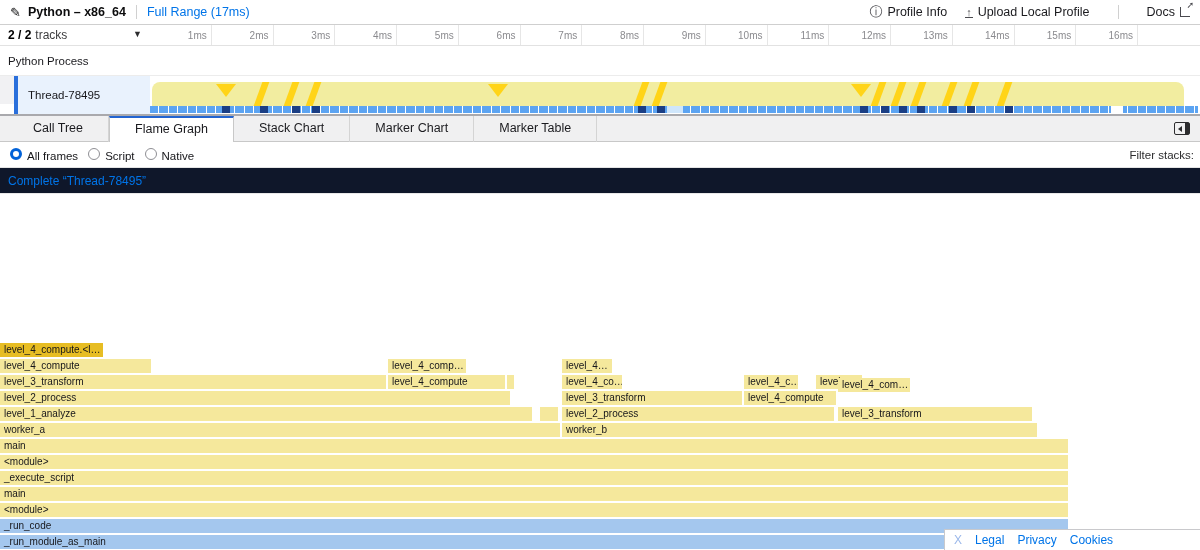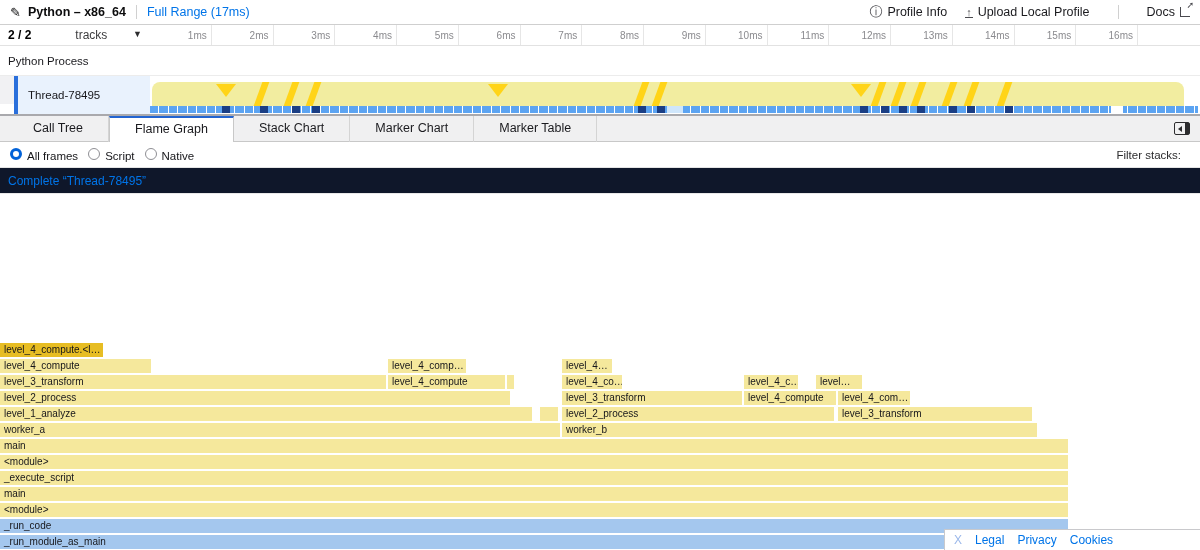--- a/index.html
+++ b/index.html
@@ -13,21 +13,21 @@
   .hlink { color:var(--link); text-decoration:none; cursor:pointer; }
   #header .right { margin-left:auto; display:flex; align-items:center; gap:18px; padding-right:10px; }
   .hbtn { display:flex; align-items:center; gap:5px; cursor:pointer; color:#1a1a1e; }
   .info-i { font-size:13px; color:#4a4a4f; }
   .up-i { display:inline-block; border-bottom:1.5px solid #4a4a4f; padding:0 1px 0px 1px; font-size:11px; line-height:10px; color:#4a4a4f; }
   .ext-i { position:relative; width:10px; height:10px; border:1.2px solid #4a4a4f; border-top:none; border-right:none; display:inline-block; }
   .ext-i::after { content:"➚"; position:absolute; right:-4px; top:-7px; font-size:9px; color:#4a4a4f; }
 
   
   #ruler { position:absolute; left:0; top:25px; width:1200px; height:21px; background:#fff; border-bottom:1px solid #e2e2e2; display:flex; }
-  #tracksCell { width:150px; height:100%; display:flex; align-items:center; font-size:12px; padding-left:8px; position:relative;gap:40px; }
+  #tracksCell { width:150px; height:100%; display:flex; align-items:center; font-size:12px; padding-left:8px; position:relative; }
   #tracksCell b { font-weight:bold; }
   #tracksCell .word { color:#3c3c3e; margin-left:4px; }
   #tracksCell .dd { position:absolute; right:8px; top:4px; font-size:9px; color:#2c2c2e; cursor:pointer; }
   #ticks { flex:1; display:flex; height:100%; }
   .tick { width:61.76px; height:100%; border-right:1px solid #e6e6e6; font-size:10px; color:#8a8a8e; text-align:right; padding:5px 4px 0 0; }
   .tick:last-child { border-right:none; }
 
   
   #processRow { position:absolute; left:0; top:46px; width:1200px; height:30px; background:#fff; border-bottom:1px solid #ececec; display:flex; align-items:center; font-size:11.5px; color:#1a1a1e; padding-left:8px; }
   #threadRow { position:absolute; left:0; top:76px; width:1200px; height:38px; }
@@ -52,21 +52,21 @@
   .tab.active { background:#fff; border-top:2px solid var(--accent); border-left:1px solid #c8c8c8; border-right:1px solid #c8c8c8; line-height:23px; z-index:2; }
   #panelToggle { position:absolute; right:10px; top:6px; width:16px; height:13px; border:1.5px solid #2c2c2e; border-radius:2px; cursor:pointer; z-index:2; }
   #panelToggle .bar { position:absolute; right:0; top:0; width:4px; height:100%; background:#2c2c2e; }
   #panelToggle .arr { position:absolute; left:3px; top:2.5px; width:0; height:0; border-top:3px solid transparent; border-bottom:3px solid transparent; border-right:4px solid #2c2c2e; }
 
   
   #toolbar { position:absolute; left:0; top:142px; width:1200px; height:26px; background:#fff; border-bottom:1px solid #e4e4e4; display:flex; align-items:center; font-size:11.5px; color:#16161a; }
   .radio { width:12px; height:12px; border-radius:50%; border:1px solid #8f8f94; background:#fff; margin:0 5px 0 10px; display:inline-block; cursor:pointer; }
   .radio.sel { border:3.5px solid #0262d8; }
   #toolbar .rlabel { cursor:pointer; }
-  #filterWrap { margin-left:auto; display:flex; align-items:flex-start; gap:6px; padding-right:19px; }
+  #filterWrap { margin-left:auto; display:flex; align-items:flex-start; gap:6px; padding-right:6px; }
   #filterLabel { color:#2c2c2e; font-size:11.5px; }
   #filterInput { width:298px; height:19px; border:1px solid #c9c9cc; border-radius:3px; font-size:11.5px; padding:0 4px 0 22px; color:#333; font-family:"Liberation Sans",sans-serif; outline:none; }
   #searchIcon { position:absolute; width:8px; height:8px; border:1.4px solid #9a9a9e; border-radius:50%; margin-left:7px; }
   #searchIcon::after { content:""; position:absolute; left:6px; top:6px; width:4px; height:1.4px; background:#9a9a9e; transform:rotate(45deg); }
   #filterBox { position:relative; display:flex; align-items:center; }
 
   
   #crumbRow { position:absolute; left:0; top:168px; width:1200px; height:26px; background:#0f172a; border-bottom:1px solid #e8e8e8; display:flex; align-items:center; }
   #crumb { color:var(--link); font-size:12px; padding-left:8px; cursor:pointer; }
 
@@ -217,21 +217,21 @@
     <div class="fbox y" style="left: 562px; top: 359px; width: 50px;">level_4…</div>
     <div class="fbox y" style="left: 0px; top: 375px; width: 386px;">level_3_transform</div>
     <div class="fbox y" style="left: 388px; top: 375px; width: 117px;">level_4_compute</div>
     <div class="fbox y" style="left: 507px; top: 375px; width: 7px;"></div>
     <div class="fbox y" style="left: 562px; top: 375px; width: 60px;">level_4_co…</div>
     <div class="fbox y" style="left: 744px; top: 375px; width: 54px;">level_4_c…</div>
     <div class="fbox y" style="left: 816px; top: 375px; width: 46px;">level…</div>
     <div class="fbox y" style="left: 0px; top: 391px; width: 510px;">level_2_process</div>
     <div class="fbox y" style="left: 562px; top: 391px; width: 180px;">level_3_transform</div>
     <div class="fbox y" style="left: 744px; top: 391px; width: 92px;">level_4_compute</div>
-    <div class="fbox y" style="left: 838px; top: 391px; width: 72px;">level_4_com…</div>
+    <div class="fbox y" style="left: 838px; top: 378px; width: 72px;">level_4_com…</div>
     <div class="fbox y" style="left: 0px; top: 407px; width: 532px;">level_1_analyze</div>
     <div class="fbox y" style="left: 540px; top: 407px; width: 18px;"></div>
     <div class="fbox y" style="left: 562px; top: 407px; width: 272px;">level_2_process</div>
     <div class="fbox y" style="left: 838px; top: 407px; width: 194px;">level_3_transform</div>
     <div class="fbox y" style="left: 0px; top: 423px; width: 560px;">worker_a</div>
     <div class="fbox y" style="left: 562px; top: 423px; width: 475px;">worker_b</div>
     <div class="fbox y" style="left: 0px; top: 439px; width: 1068px;">main</div>
     <div class="fbox y" style="left: 0px; top: 455px; width: 1068px;">&lt;module&gt;</div>
     <div class="fbox y" style="left: 0px; top: 471px; width: 1068px;">_execute_script</div>
     <div class="fbox y" style="left: 0px; top: 487px; width: 1068px;">main</div>

